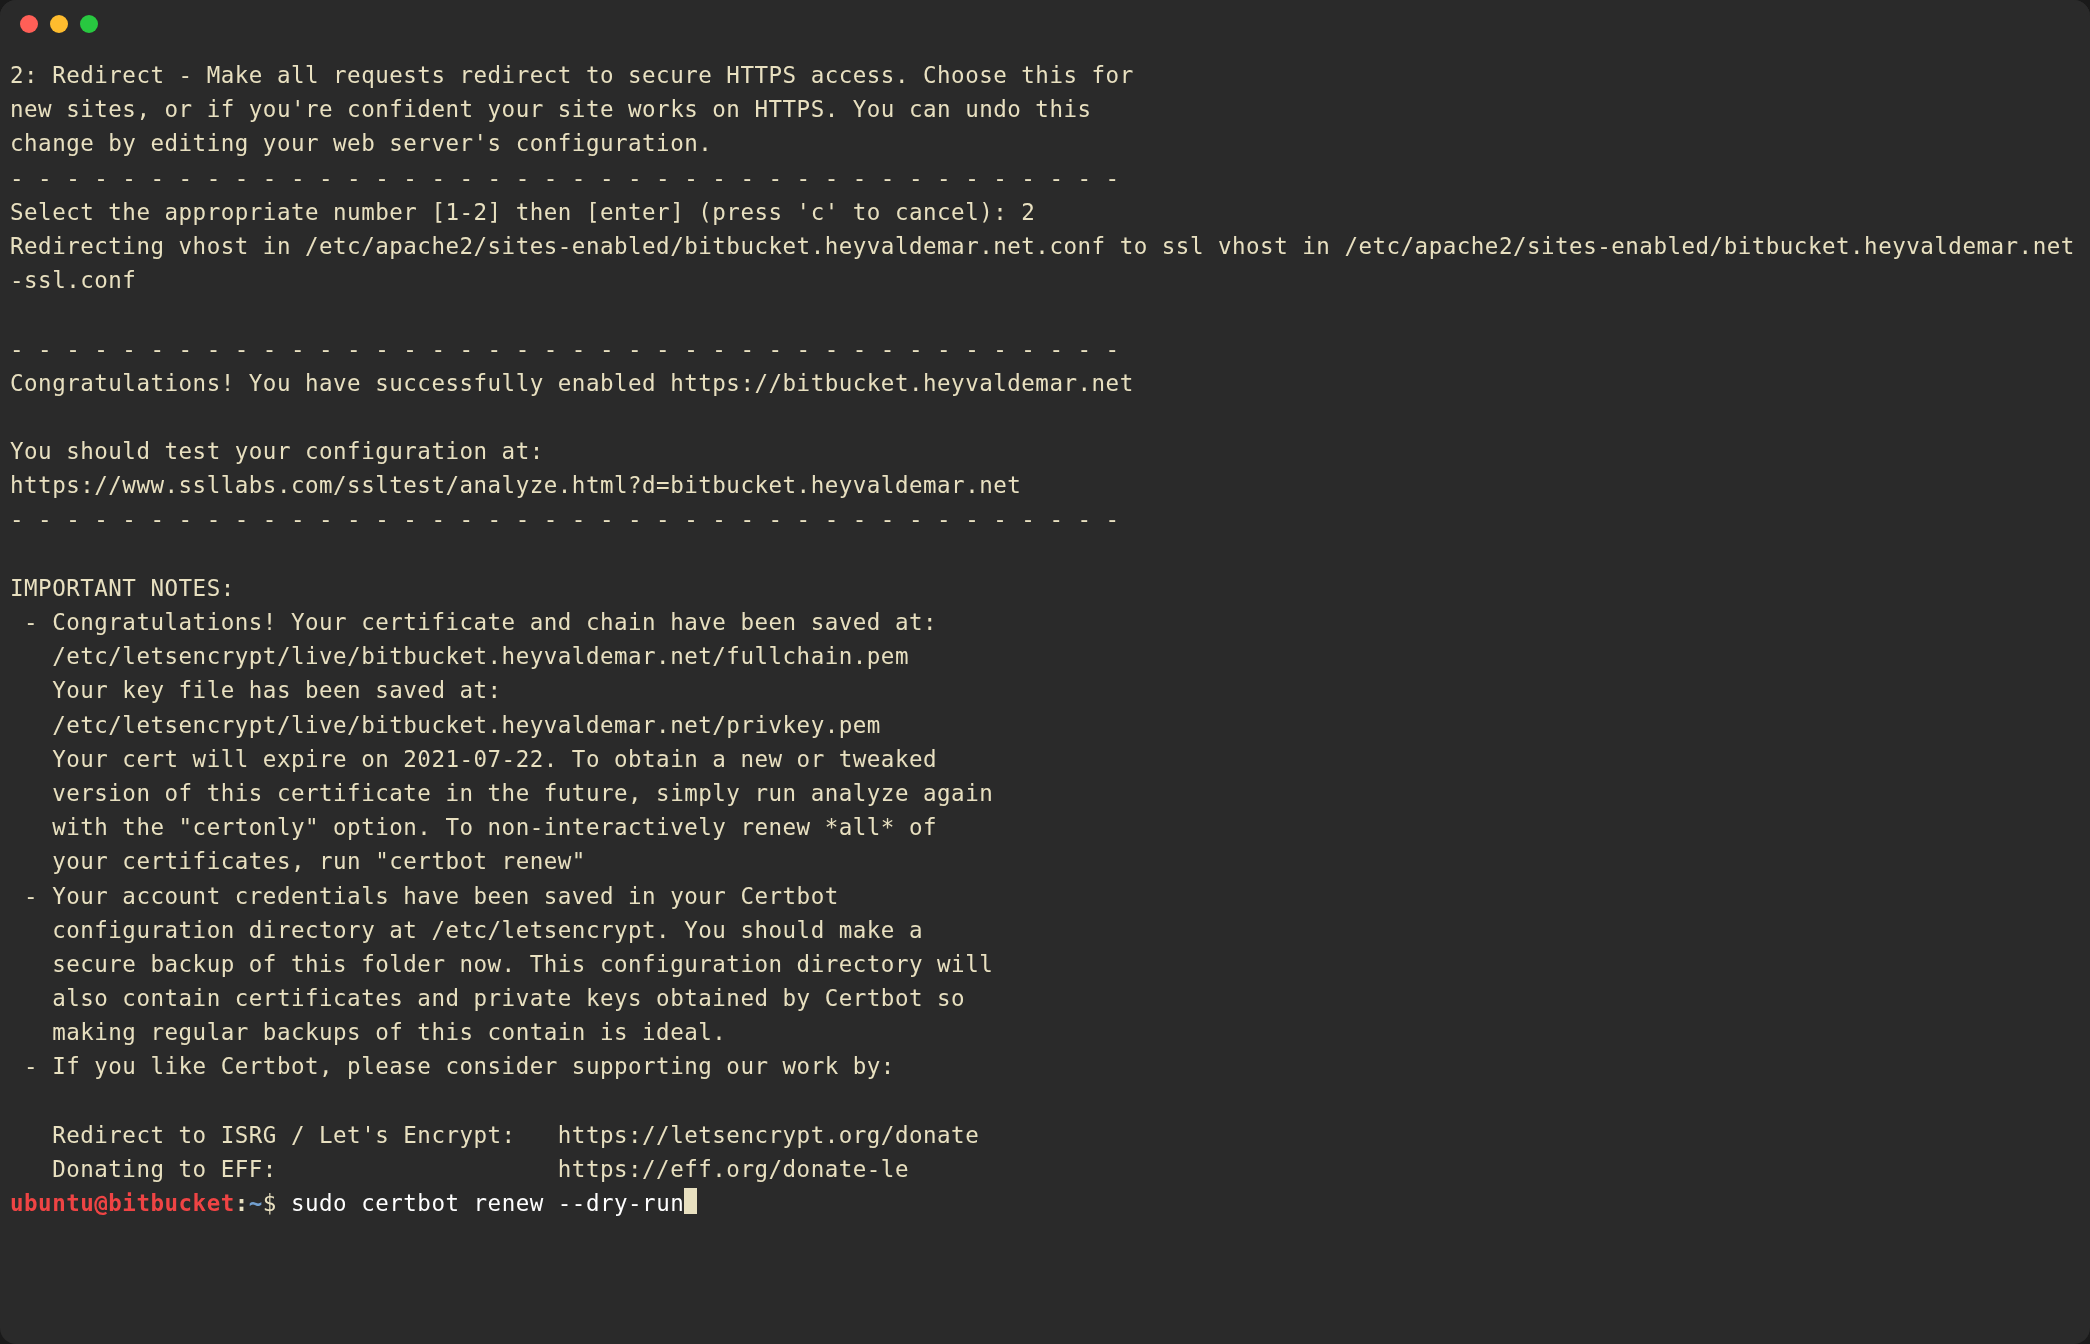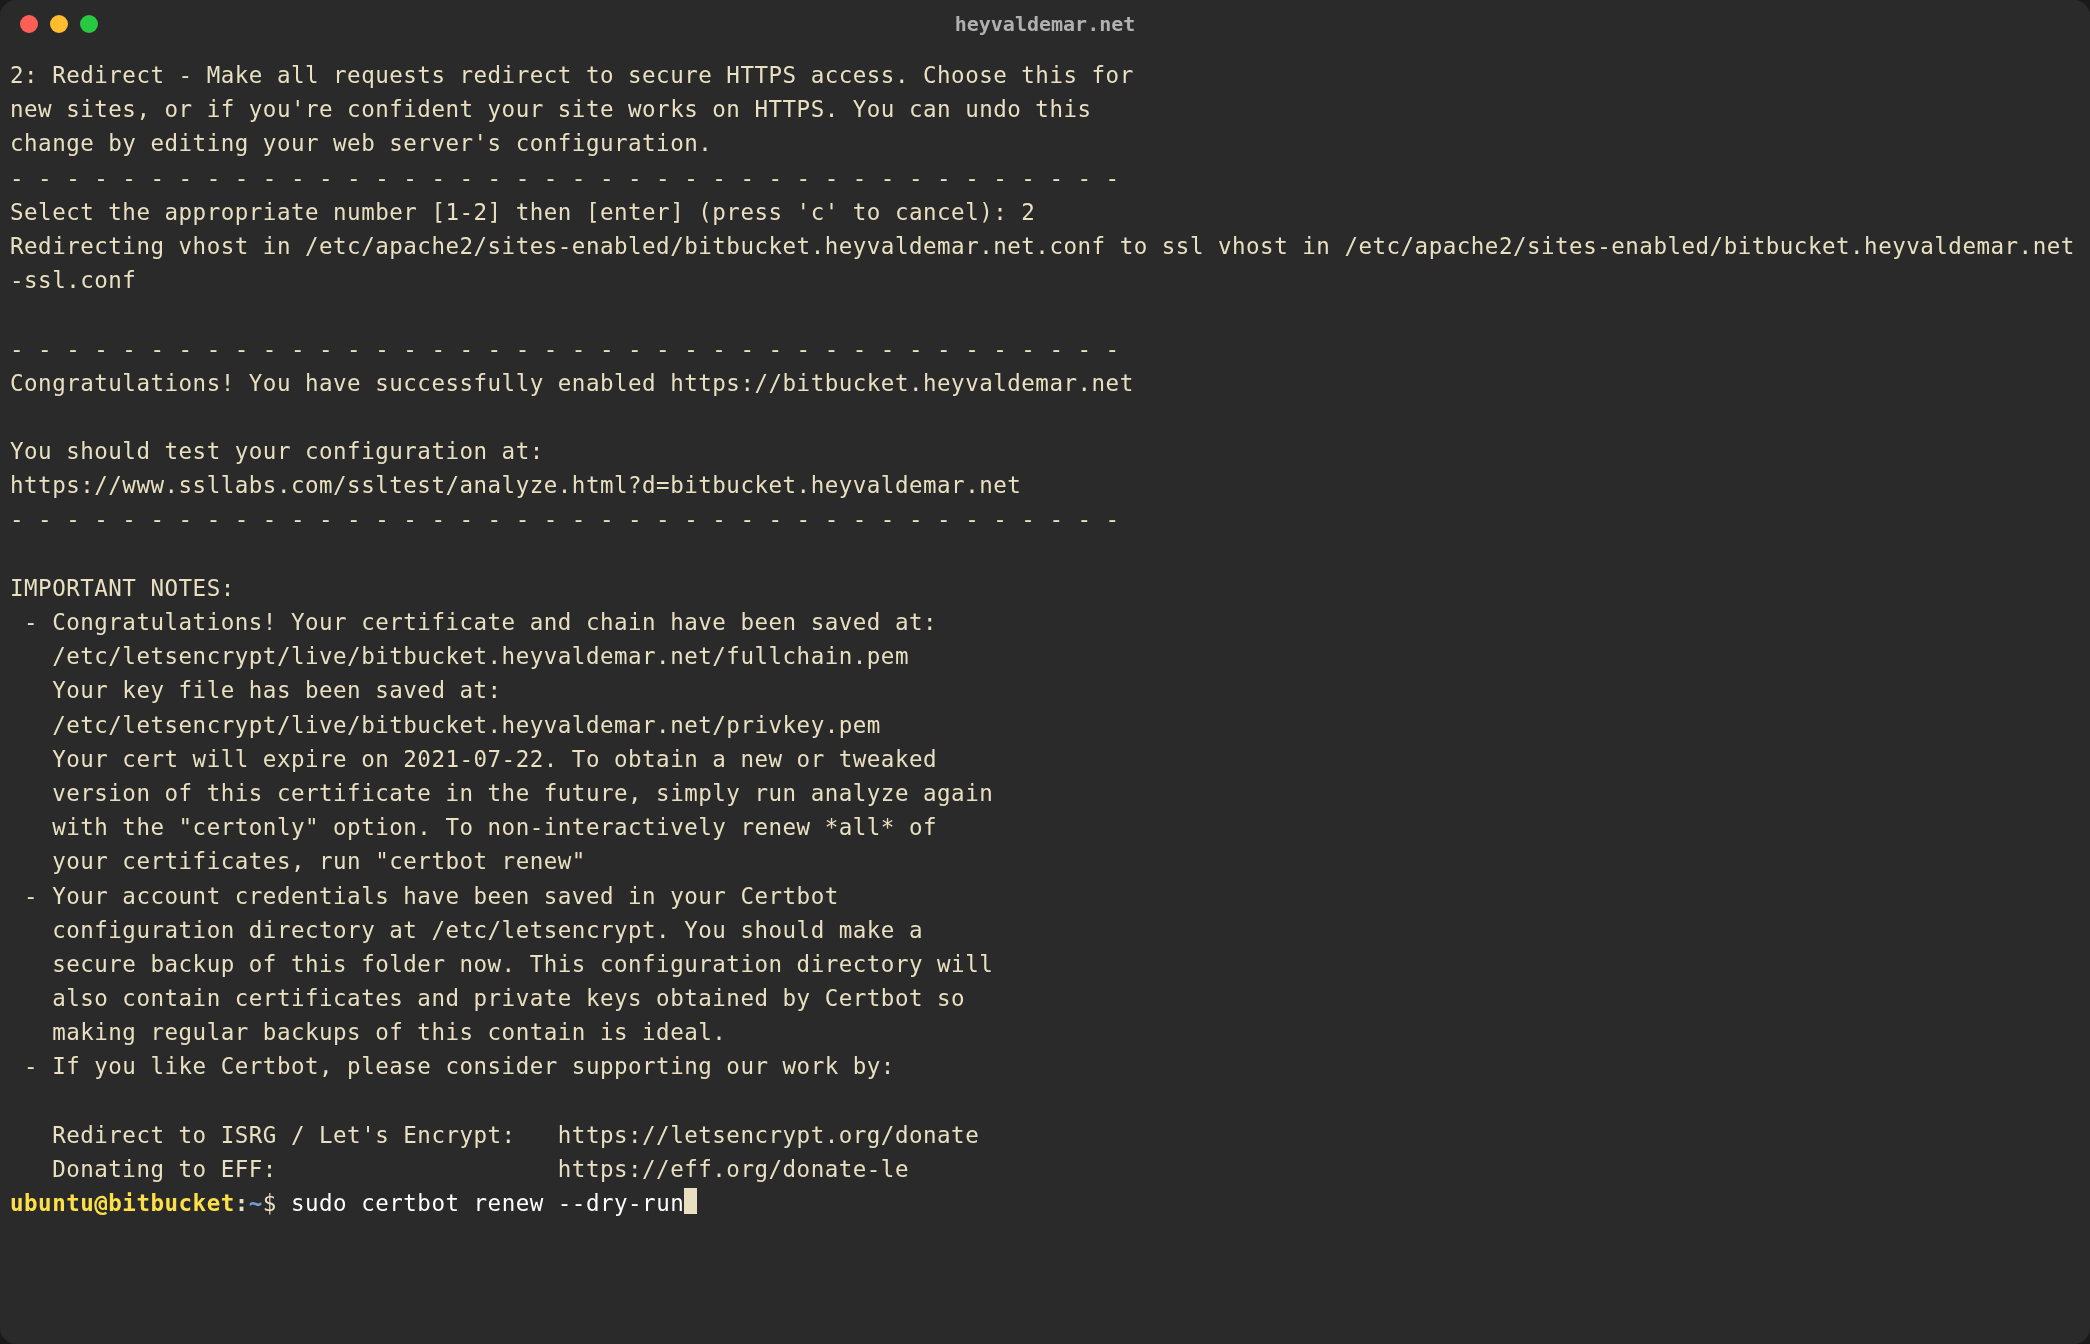--- a/index.html
+++ b/index.html
@@ -62,21 +62,21 @@
       white-space: pre-wrap;
       word-break: break-all;
     }
     .bold {
       font-weight: 400;
     }
     .prompt-line {
       display: inline;
     }
     .prompt-user {
-      color: #fde047;
+      color: #ef4444;
       font-weight: 700;
     }
     .prompt-colon {
       color: #e8e0c0;
       font-weight: 700;
     }
     .prompt-path {
       color: #729fcf;
       font-weight: 700;
     }
@@ -98,21 +98,20 @@
 </head>
 <body>
 
 <div class="terminal-window">
   <div class="title-bar">
     <div class="traffic-lights">
       <div class="traffic-light red"></div>
       <div class="traffic-light yellow"></div>
       <div class="traffic-light green"></div>
     </div>
-    <div class="title-text">heyvaldemar.net</div>
   </div>
   <div class="terminal-content"><span>2: Redirect - Make all requests redirect to secure HTTPS access. Choose this for</span>
 <span>new sites, or if you're confident your site works on HTTPS. You can undo this</span>
 <span>change by editing your web server's configuration.</span>
 <span>- - - - - - - - - - - - - - - - - - - - - - - - - - - - - - - - - - - - - - - -</span>
 <span>Select the appropriate number [1-2] then [enter] (press 'c' to cancel): 2</span>
 <span>Redirecting vhost in /etc/apache2/sites-enabled/bitbucket.heyvaldemar.net.conf to ssl vhost in /etc/apache2/sites-enabled/bitbucket.heyvaldemar.net-ssl.conf</span>
 
 <span>- - - - - - - - - - - - - - - - - - - - - - - - - - - - - - - - - - - - - - - -</span>
 <span>Congratulations! You have successfully enabled https://bitbucket.heyvaldemar.net</span>

